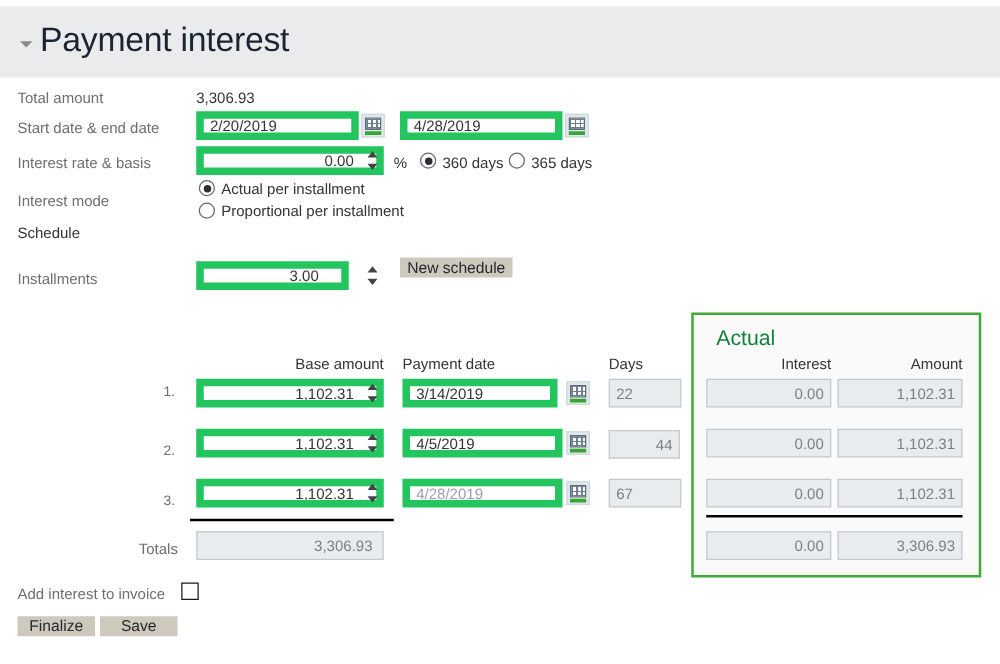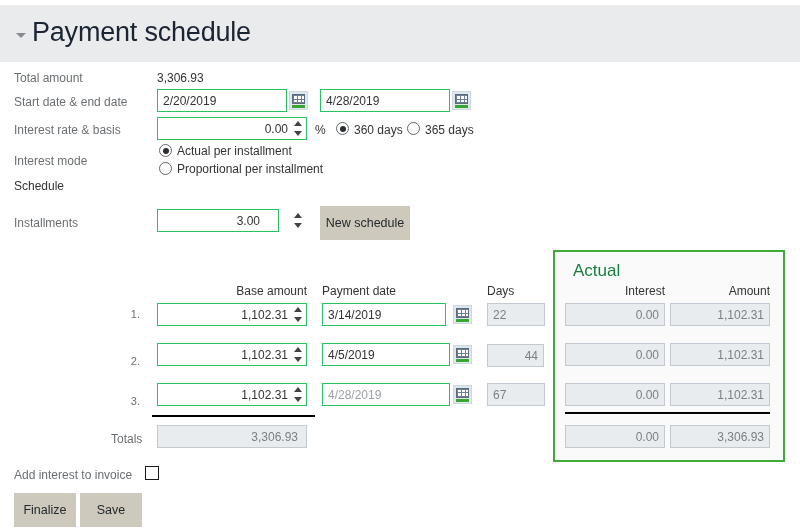--- a/index.html
+++ b/index.html
@@ -55,21 +55,21 @@
   .statictext {
     position: absolute;
     color: #333333;
     font-size: 12px;
     white-space: nowrap;
   }
 
   .field {
     position: absolute;
     box-sizing: border-box;
-    border: 1px solid #22c55e;
+    border: 6px solid #22c55e;
     background: #ffffff;
     font-family: "Liberation Sans", sans-serif;
     font-size: 12px;
     color: #333333;
     height: 23px;
     line-height: 21px;
     padding: 0 5px;
     outline: none;
   }
   .field.num { text-align: right; padding-right: 18px; }
@@ -156,21 +156,21 @@
 
   
   .btn {
     position: absolute;
     box-sizing: border-box;
     background: #cdc9bd;
     border: none;
     font-family: "Liberation Sans", sans-serif;
     font-size: 12.5px;
     color: #26292b;
-    height: 34px;
+    height: 16px;
     cursor: pointer;
     padding: 0;
   }
 
   
   .colhdr {
     position: absolute;
     font-size: 12px;
     color: #333333;
     white-space: nowrap;
@@ -205,21 +205,21 @@
     left: 573px; top: 261px;
     font-size: 17px;
     color: #15803d;
   }
 </style>
 </head>
 <body>
 
 <div class="header-band"></div>
 <div class="collapse-caret"></div>
-<div class="page-title">Payment schedule</div>
+<div class="page-title">Payment interest</div>
 
 <div class="lbl" style="left:14px; top:71px;">Total amount</div>
 <div class="statictext" style="left:157px; top:71px;">3,306.93</div>
 
 <div class="lbl" style="left:14px; top:95px;">Start date &amp; end date</div>
 <input class="field" style="left: 157px; top: 89px; width: 130px;" value="2/20/2019">
 <button class="cal-btn" style="left:289px; top:91px;">
   <span class="cal-grid"></span>
     <span class="cal-bar"></span>
 </button>

